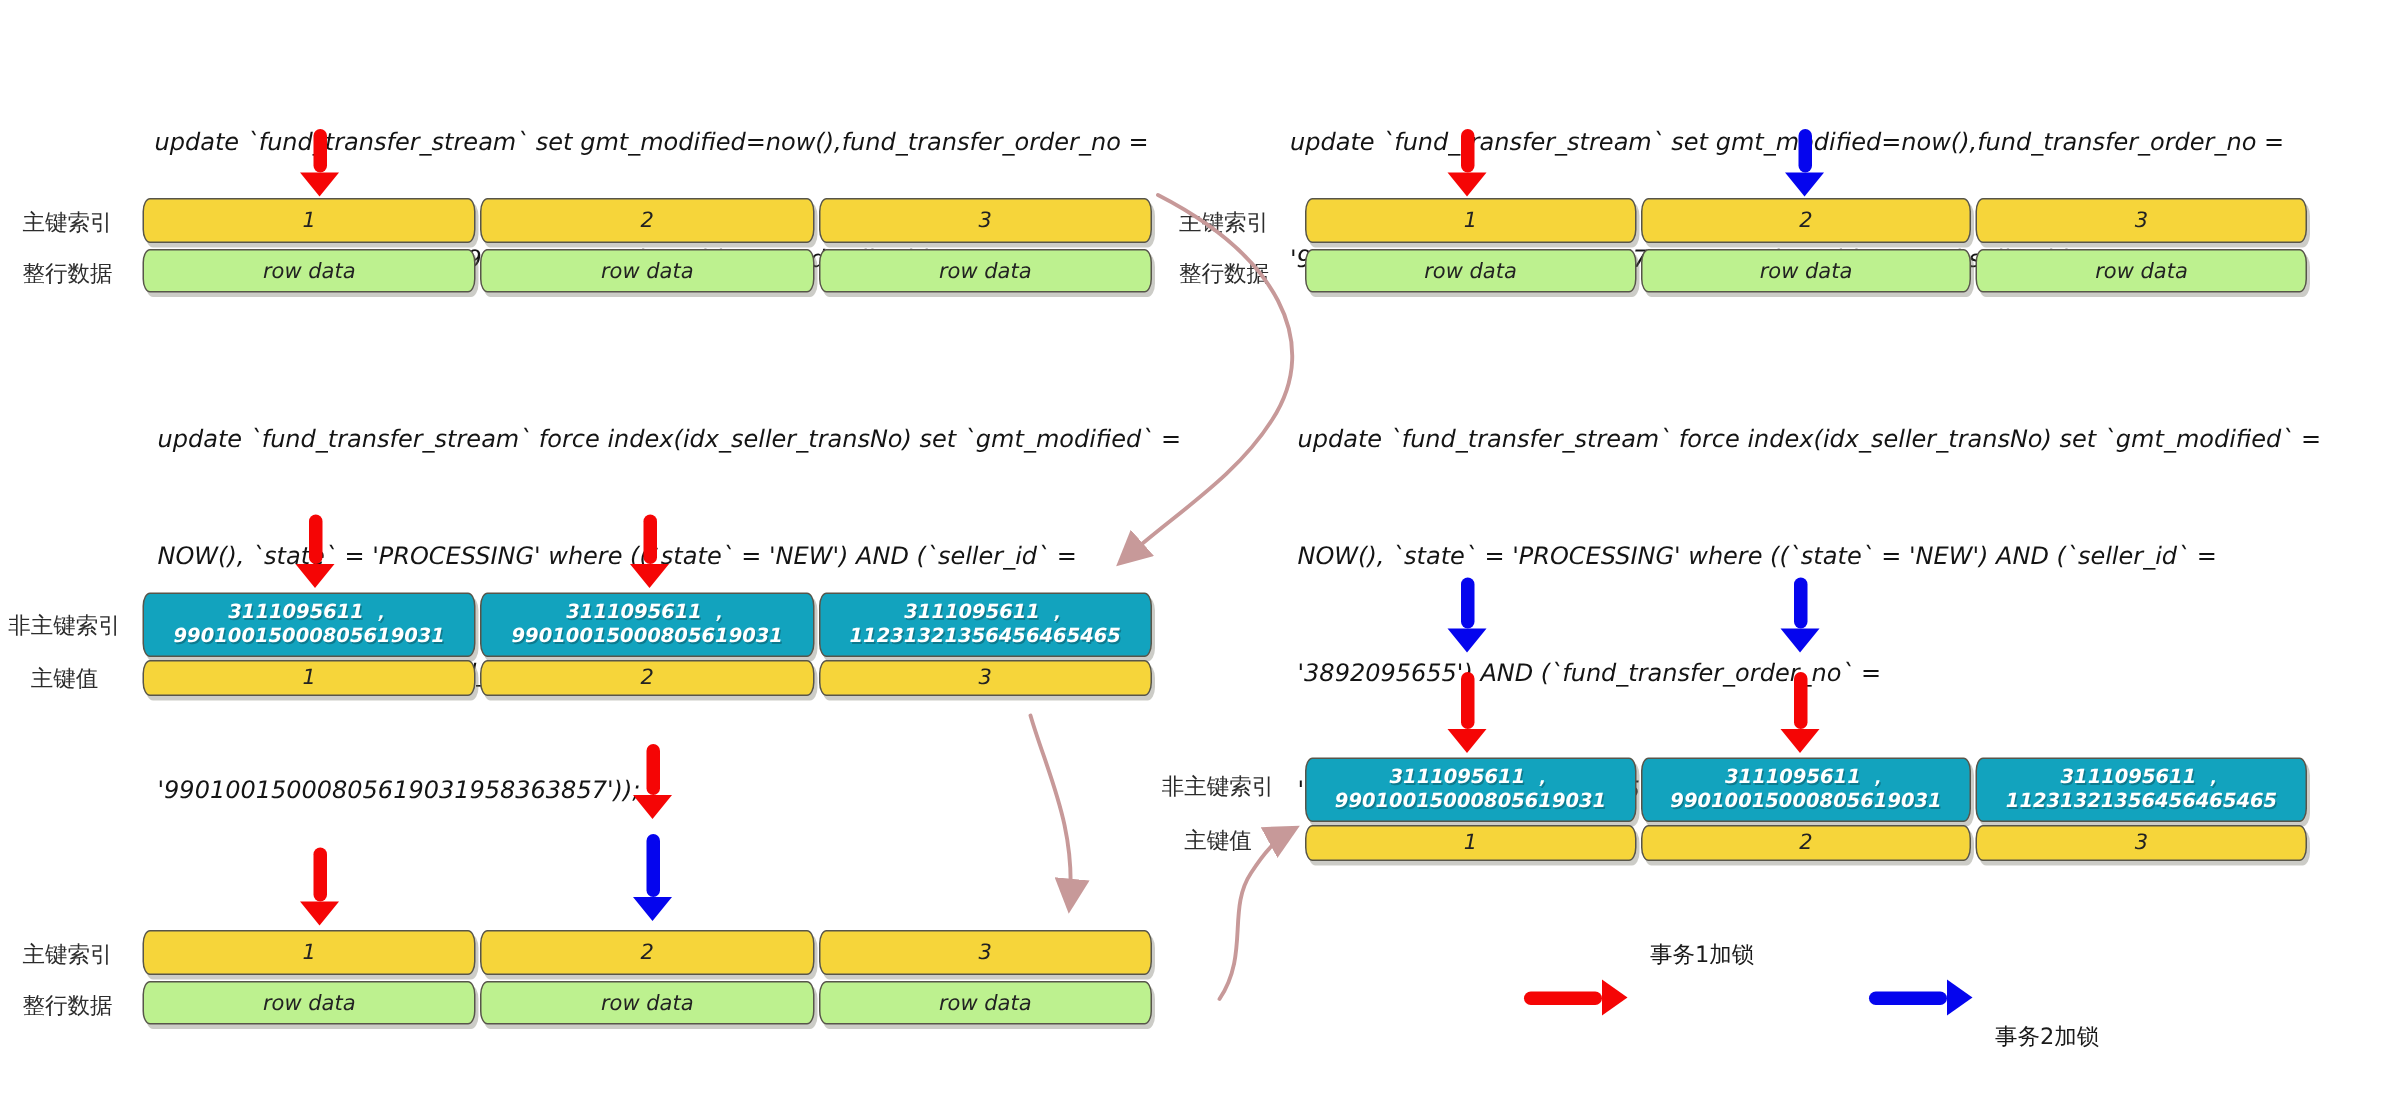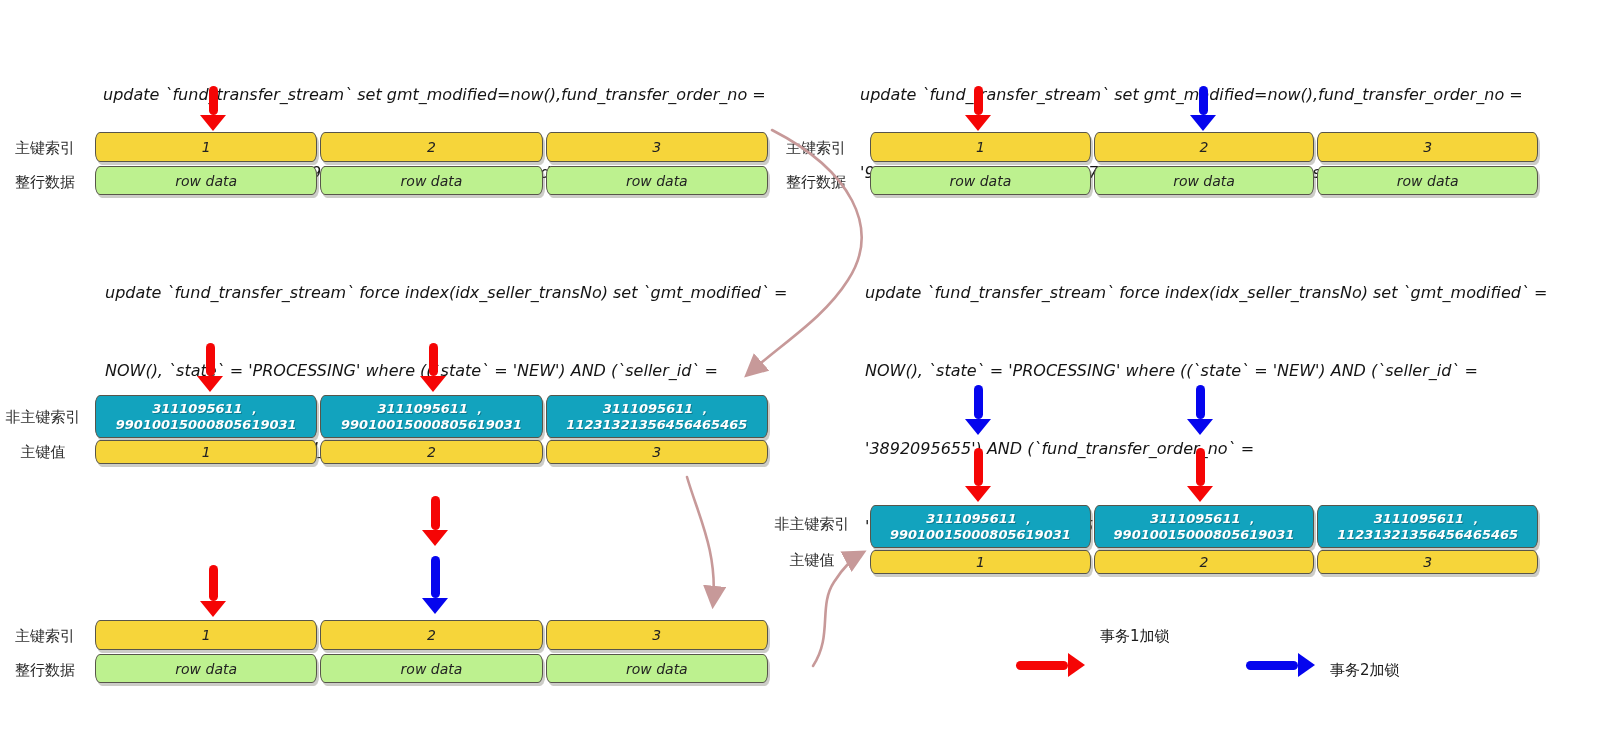--- a/index.html
+++ b/index.html
@@ -52,20 +52,21 @@
 
   <div class="sql" style="left:860px;top:30px;">
     <div>update `fund_transfer_stream` set gmt_modified=now(),fund_transfer_order_no =</div>
     <div>'99010015000805619031957477256' where id = 2 and seller_id = 3892095655;</div>
   </div>
 
   <div class="sql" style="left:105px;top:228px;">
     <div>update `fund_transfer_stream` force index(idx_seller_transNo) set `gmt_modified` =</div>
     <div>NOW(), `state` = 'PROCESSING' where ((`state` = 'NEW') AND (`seller_id` =</div>
     <div>'3892095655') AND (`fund_transfer_order_no` =</div>
+    <div>'99010015000805619031958363857'));</div>
   </div>
 
   <div class="sql" style="left:865px;top:228px;">
     <div>update `fund_transfer_stream` force index(idx_seller_transNo) set `gmt_modified` =</div>
     <div>NOW(), `state` = 'PROCESSING' where ((`state` = 'NEW') AND (`seller_id` =</div>
     <div>'3892095655') AND (`fund_transfer_order_no` =</div>
     <div>'99010015000805619031957477256'));</div>
   </div>
 
   <div class="side-label" style="left:6px;top:139px;width:78px;">主键索引</div>
@@ -218,15 +219,15 @@
   <div class="harrow red" style="left:1016px;top:653px;">
     <div class="shaft" style="width:52px;"></div>
       <div class="head"></div>
   </div>
   <div class="legend-text" style="left:1100px;top:627px;">事务1加锁</div>
 
   <div class="harrow blue" style="left:1246px;top:653px;">
     <div class="shaft" style="width:52px;"></div>
       <div class="head"></div>
   </div>
-  <div class="legend-text" style="left:1330px;top:661px;">事务2加锁</div>
+  <div class="legend-text" style="left:1330px;top:682px;">事务2加锁</div>
 
 </div>
 
 </body></html>

